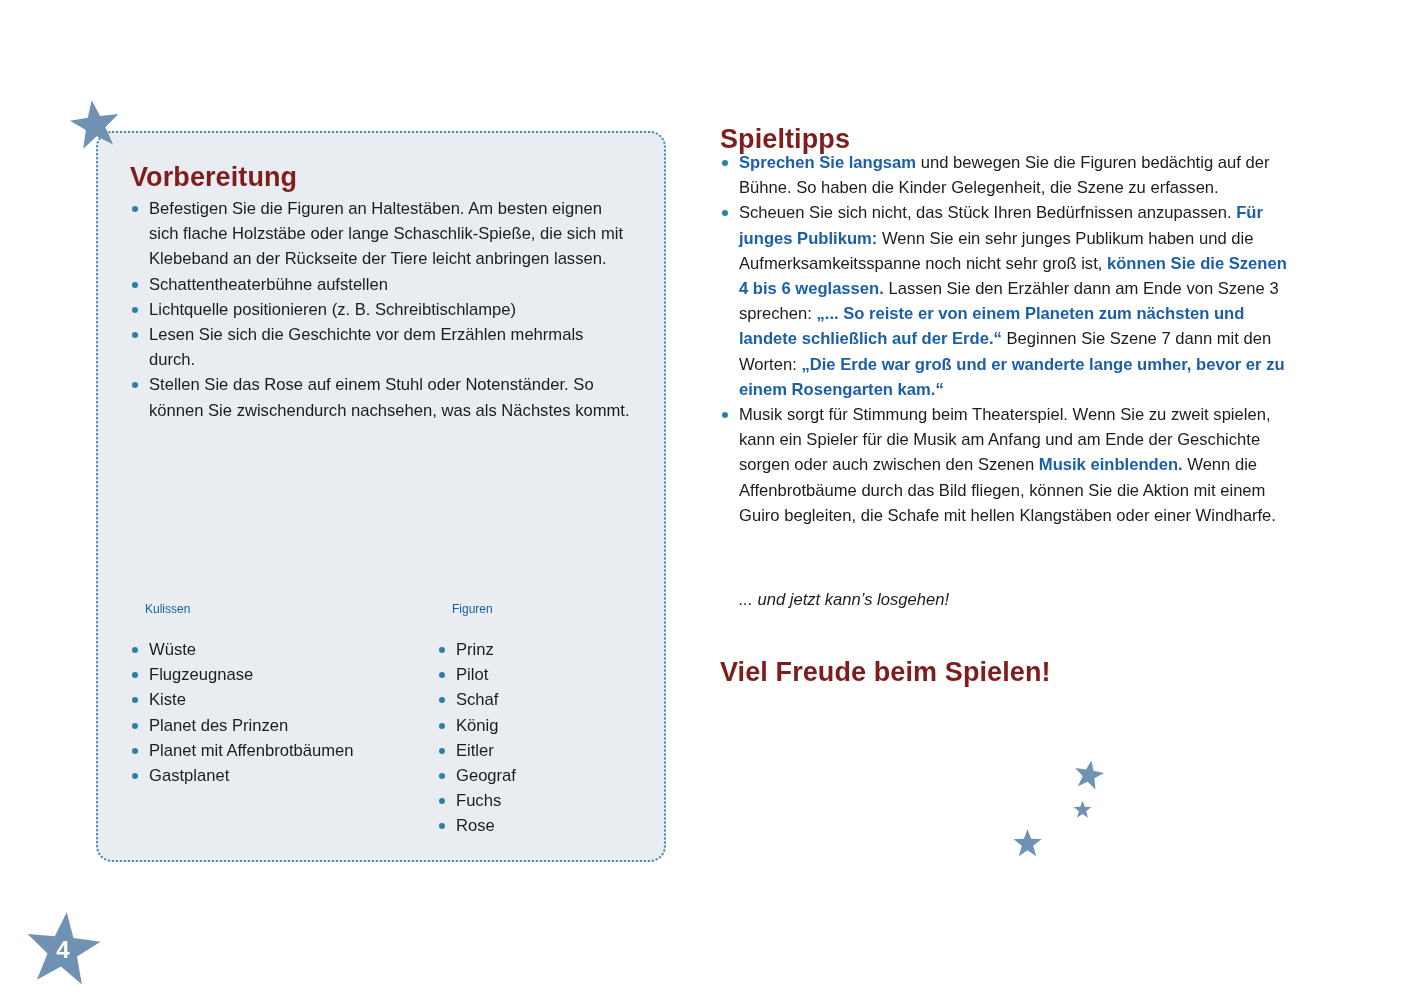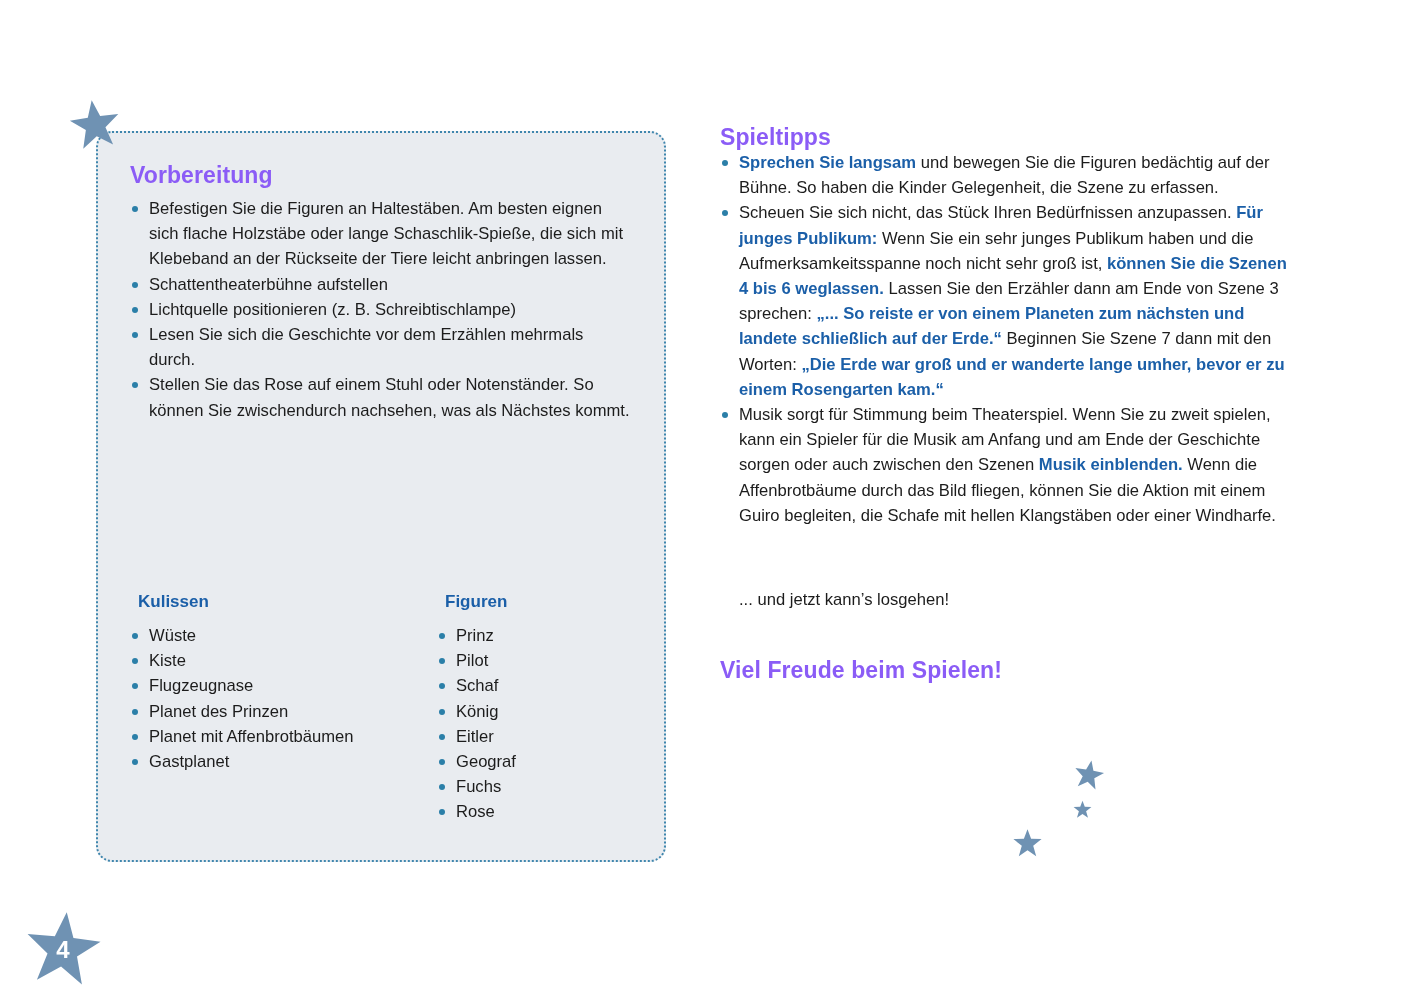--- a/index.html
+++ b/index.html
@@ -6,35 +6,35 @@
     body {
       width: 1414px; height: 1000px; background: #ffffff; position: relative; overflow: hidden;
       font-family: "Liberation Sans", "DejaVu Sans", sans-serif; color: #1c1c1c;
     }
     .box {
       position: absolute; left: 96px; top: 131px; width: 570px; height: 731px;
       background: #e9ecf0; border: 2px dotted #3f86ad; border-radius: 16px; box-sizing: border-box;
     }
     .star { position: absolute; }
     .star svg { display: block; width: 100%; height: 100%; }
-    .h-main { color: #8b5cf6; font-weight: bold; font-size: 23px; position: absolute; margin: 0; letter-spacing: 0.1px; }
+    .h-main { color: #7f1d1d; font-weight: bold; font-size: 27px; position: absolute; margin: 0; letter-spacing: 0.1px; }
     .txt { font-size: 16.6px; line-height: 25.2px; }
     ul.bl { list-style: none; margin: 0; padding: 0; }
     ul.bl li { position: relative; padding-left: 19px; }
     ul.bl li::before {
       content: ""; position: absolute; left: 2px; top: 10px; width: 6px; height: 6px; border-radius: 50%; background: #2b7fa8;
     }
     .hl { color: #1b5fa8; font-weight: bold; }
     .prep { position: absolute; left: 130px; top: 196px; width: 504px; }
     .para { text-indent: 19px; text-align: justify; text-align-last: left; margin: 0; }
     .cols { position: absolute; top: 581px; left: 130px; width: 504px; }
     .col { position: absolute; top: 0; }
-    .col h3 { margin: 8px; color: #1b5fa8; font-size: 17px; font-weight: bold; line-height: 26px; }
+    .col h3 { margin: 15px; color: #1b5fa8; font-size: 12px; font-weight: normal; line-height: 26px; }
     .tips { position: absolute; left: 720px; top: 150px; width: 572px; }
-    .tail { position: absolute; left: 739px; top: 587px; }
+    .tail { position: absolute; left: 739px; top: 587px; font-style: italic; }
     .page-num {
       position: absolute; left: 0; top: 0; width: 100%; height: 100%; display: flex; align-items: center; justify-content: center;
       color: #ffffff; font-weight: bold; font-size: 24px; padding-top: 4px; box-sizing: border-box;
     }
   </style>
 </head>
 <body>
 
 <div class="box"></div>
 
@@ -54,22 +54,22 @@
     <li>Lesen Sie sich die Geschichte vor dem Erzählen mehrmals durch.</li>
     <li>Stellen Sie das Rose auf einem Stuhl oder Notenständer. So können Sie zwischendurch nachsehen, was als Nächstes kommt.</li>
   </ul>
 </div>
 
 <div class="cols txt">
   <div class="col" style="left:0; width:290px;">
     <h3>Kulissen</h3>
     <ul class="bl">
       <li>Wüste</li>
+      <li>Flugzeugnase</li>
       <li>Kiste</li>
-      <li>Flugzeugnase</li>
       <li>Planet des Prinzen</li>
       <li>Planet mit Affenbrotbäumen</li>
       <li>Gastplanet</li>
     </ul>
   </div>
   <div class="col" style="left:307px; width:190px;">
     <h3>Figuren</h3>
     <ul class="bl">
       <li>Prinz</li>
       <li>Pilot</li>

